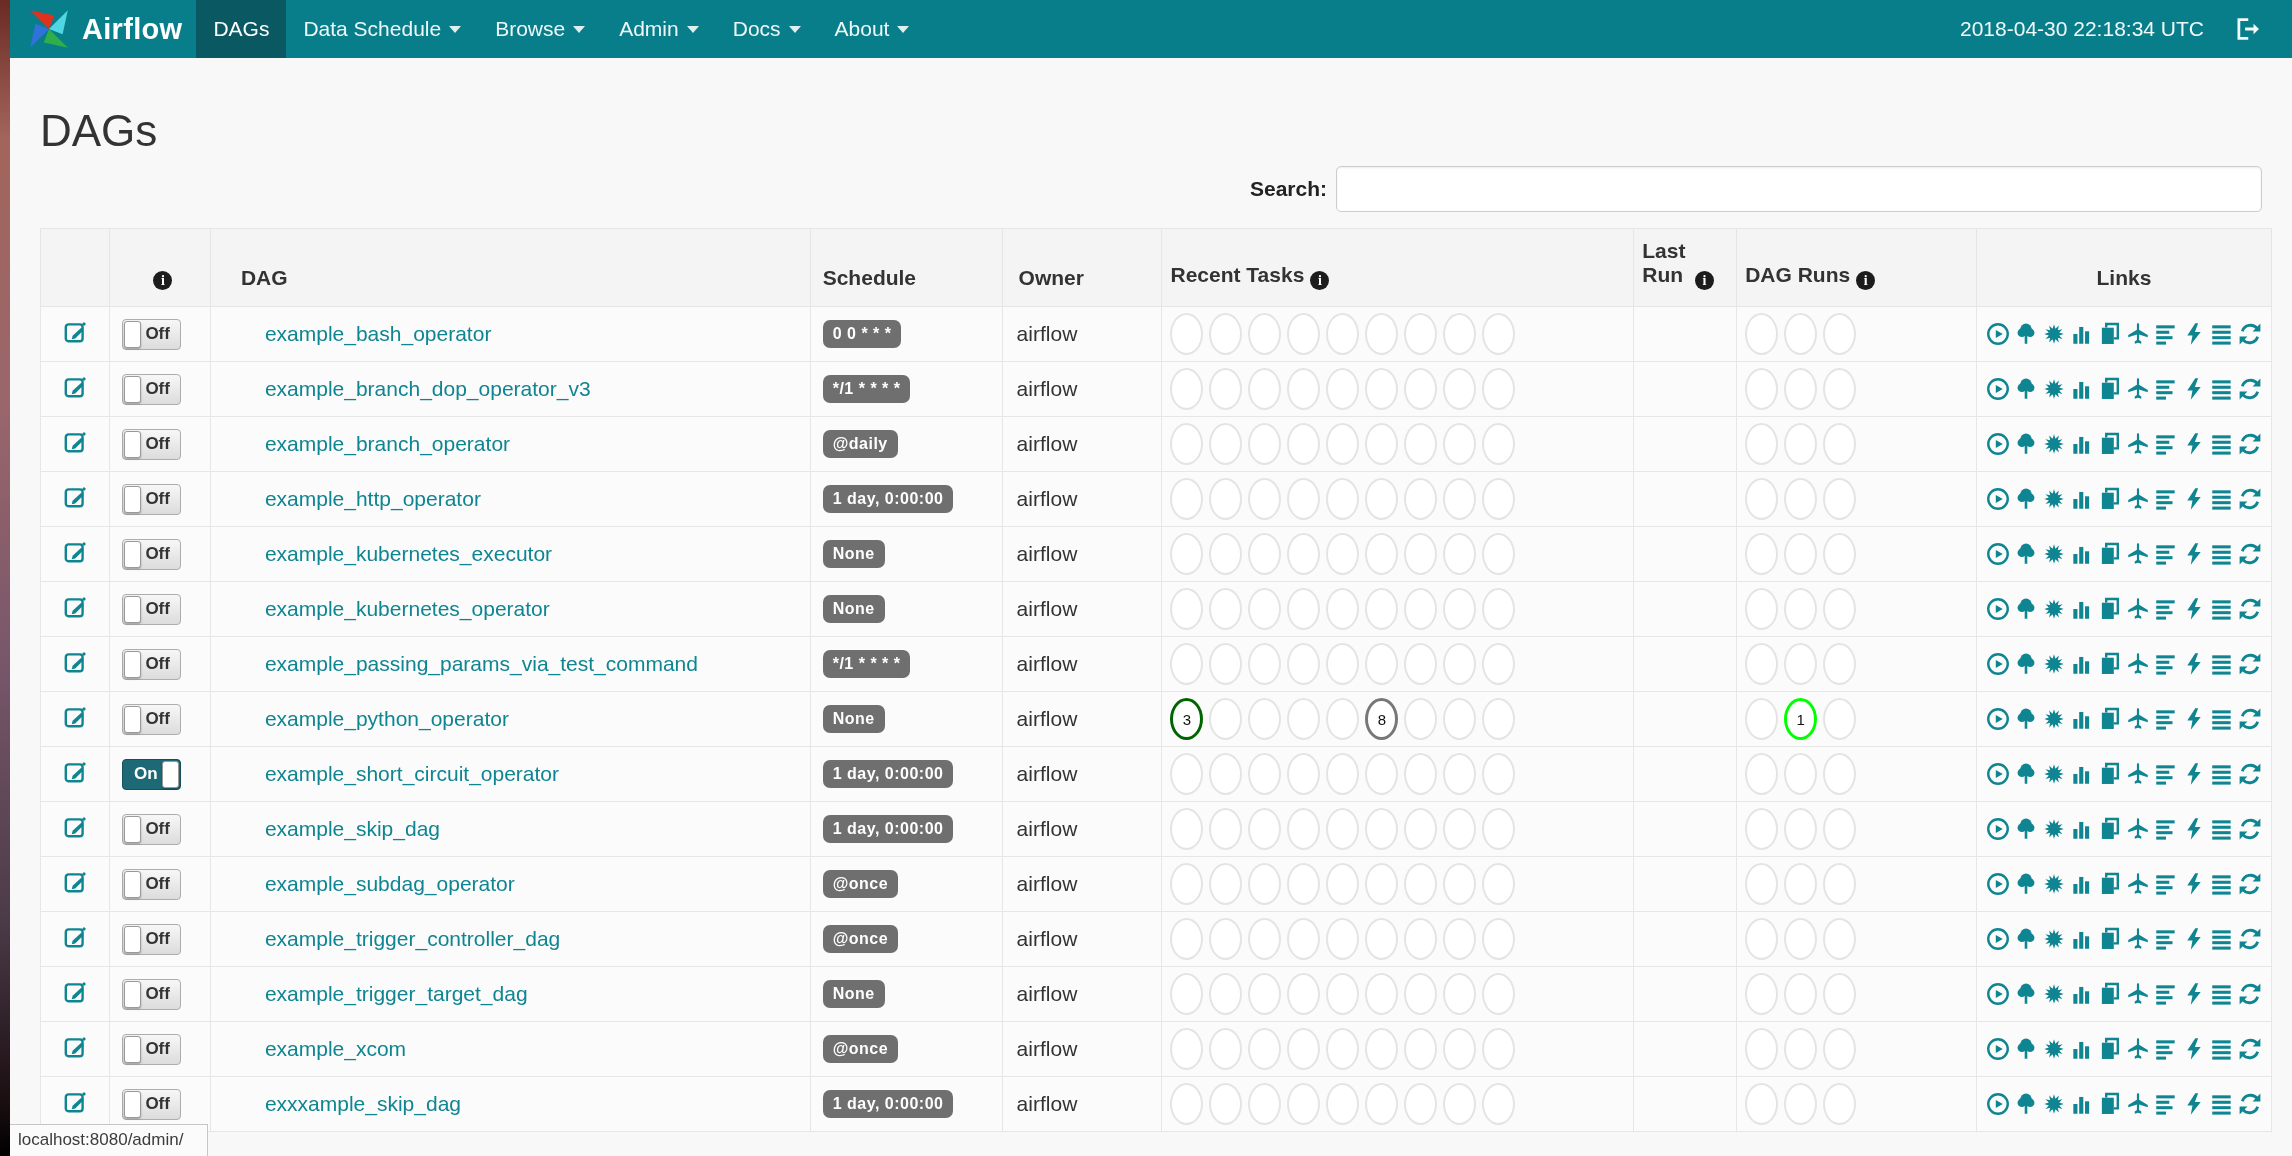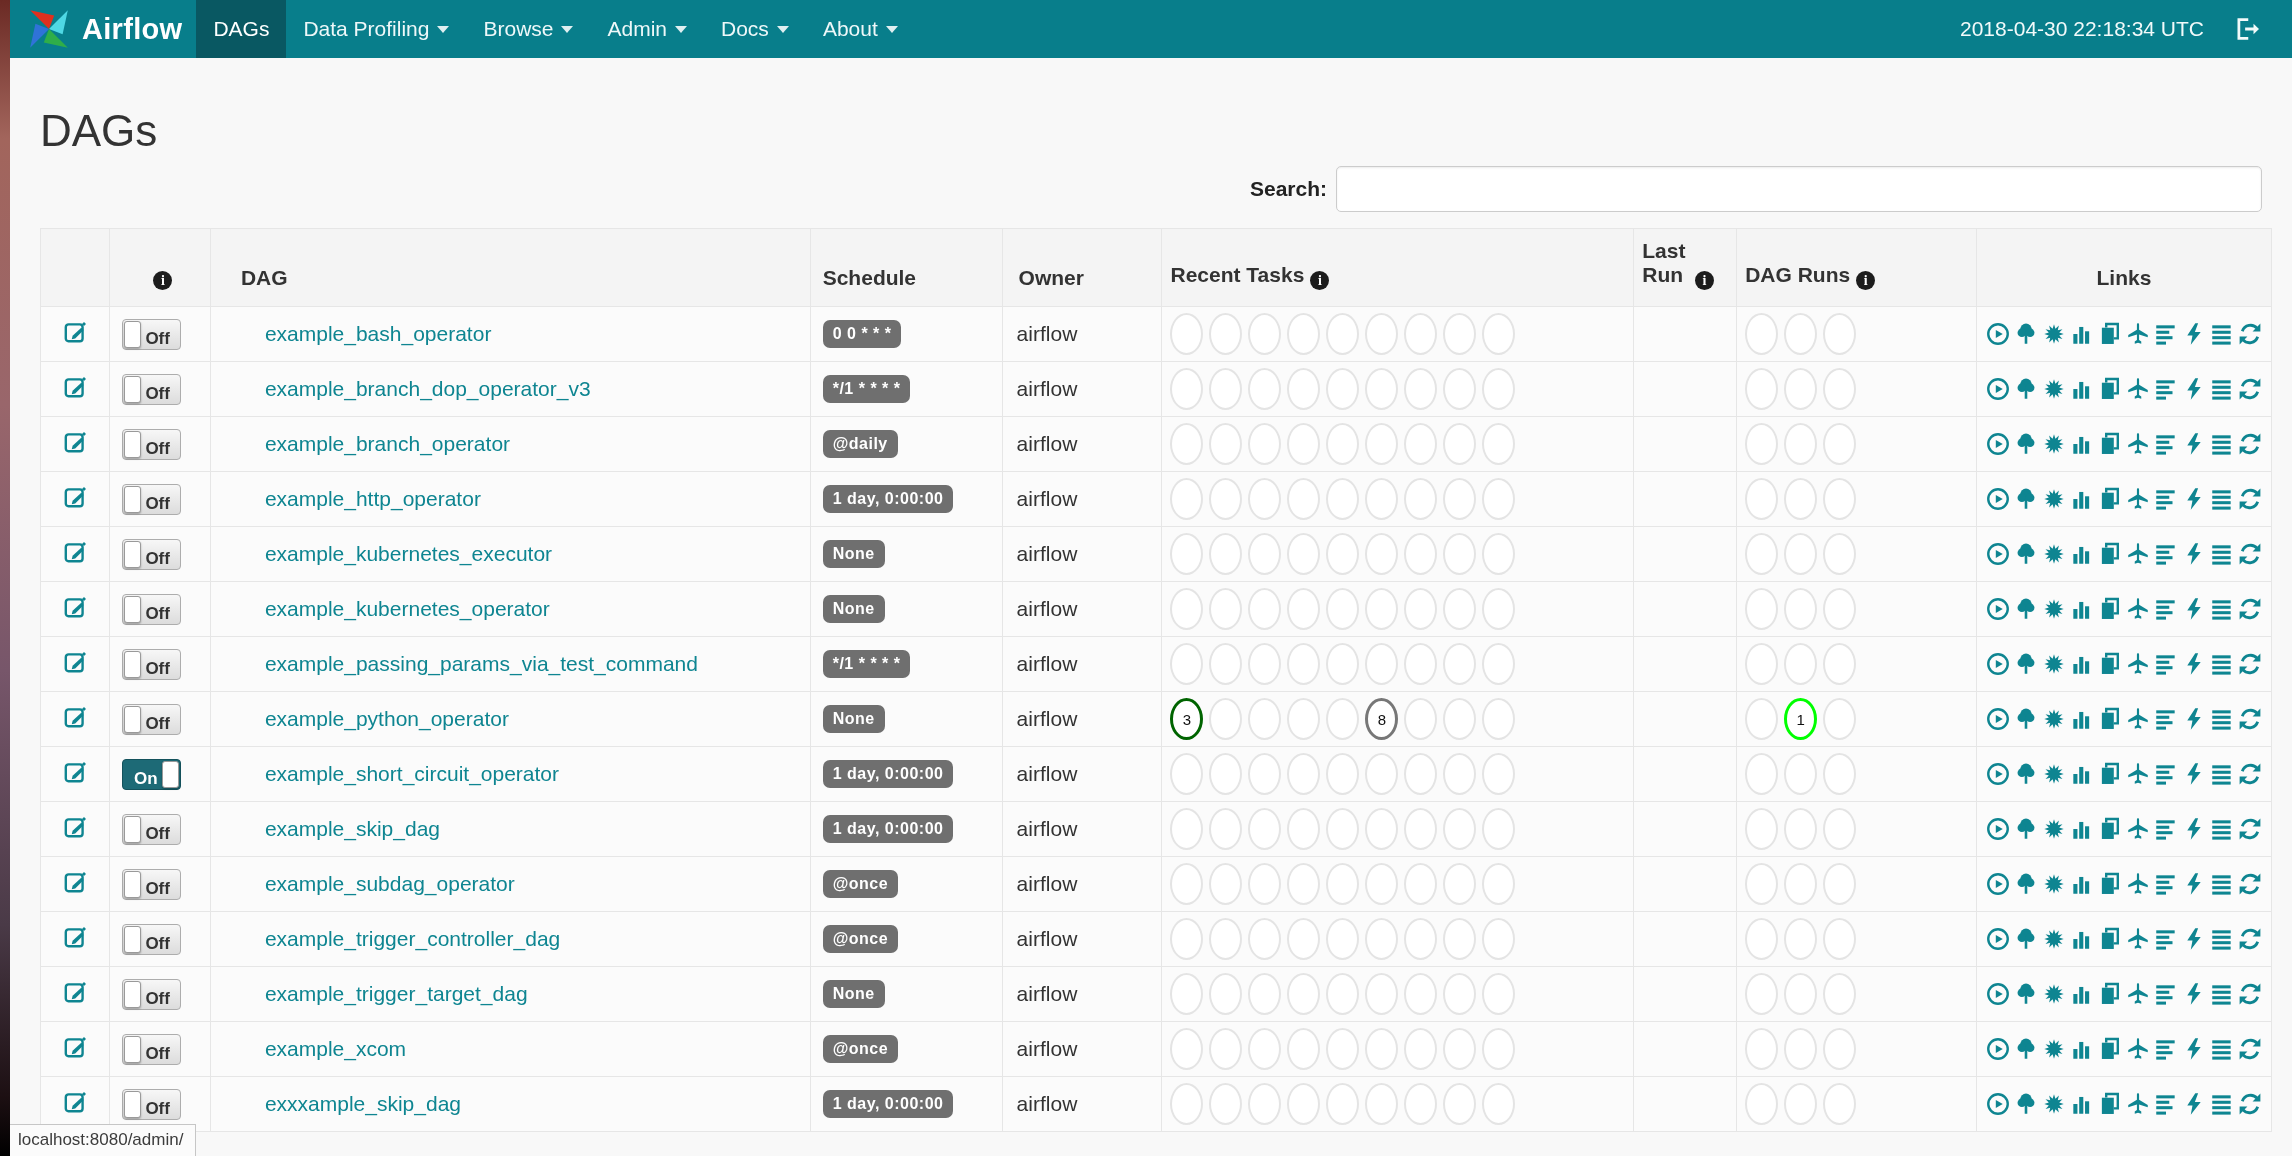--- a/index.html
+++ b/index.html
@@ -51,21 +51,21 @@
   td.c-owner { padding-left:14px; font-size:21px; color:#333; }
 
   .dag-link { color:#0e8591; font-size:21px; text-decoration:none; cursor:pointer;margin-left:24px; }
   .edit-icon svg { width:26px; height:26px; color:#0e8591; cursor:pointer; }
 
   .badge-sched { display:inline-block; background:#6f6f6f; color:#fff; font-size:16px; font-weight:bold;
                  padding:5px 10px; border-radius:7px; letter-spacing:.5px; white-space:nowrap; }
 
   
   .toggle { width:59px; height:31px; border-radius:4px; position:relative; display:inline-flex;
-            align-items:flex-end; font-size:17px; font-weight:bold; cursor:pointer; }
+            align-items:center; font-size:17px; font-weight:bold; cursor:pointer; }
   .toggle.off { background:linear-gradient(#f7f7f7,#dcdcdc); border:1px solid #adadad; color:#333;
                 justify-content:flex-end; padding-right:10px; }
   .toggle.on  { background:#1d6a76; border:1px solid #14525c; color:#fff;
                 justify-content:flex-start; padding-left:11px; }
   .knob { position:absolute; top:1px; width:17px; height:27px; background:#fff; border:1px solid #9a9a9a;
           border-radius:3px; box-shadow:0 1px 2px rgba(0,0,0,.3); }
   .toggle.off .knob { left:1px; }
   .toggle.on  .knob { right:1px; }
 
   
@@ -80,21 +80,21 @@
   .link-icon { width:26px; height:26px; display:block; cursor:pointer; }
 
   
   .info-icon { display:inline-flex; width:19px; height:19px; border-radius:50%; background:#1c1c1c;
                color:#fff; align-items:center; justify-content:center; margin-left:6px;
                font-family:"Liberation Serif", serif; font-size:14px; font-weight:bold; vertical-align:-3px; }
   .info-icon::after { content:"i"; }
 
   
   .status-tooltip { position:fixed; left:10px; bottom:0; background:#fbfbfb; border:1px solid #c6c6c6;
-                    border-left:none; border-bottom:none; padding:5px 12px 6px 8px; font-size:17px; color:#3c3c3c; }
+                    border-left:none; border-bottom:none; padding:5px 24px 6px 8px; font-size:17px; color:#3c3c3c; }
 </style>
 </head>
 <body>
 
 <svg width="0" height="0" style="position:absolute" aria-hidden="true">
   <defs>
     <symbol id="icon-edit" viewBox="0 0 24 24">
       <rect x="3.5" y="5" width="15.5" height="15.5" rx="2.5" fill="none" stroke="currentColor" stroke-width="2.2"></rect>
       <polygon points="9.8,15.5 9,18.8 12.2,18 20,10.2 17.8,8" fill="currentColor"></polygon>
       <rect x="19" y="3.4" width="2.6" height="2.6" fill="currentColor" transform="rotate(45 20.3 4.7)"></rect>
@@ -164,21 +164,21 @@
         <polygon points="22,22 40,40 17,35" fill="#2fae49"></polygon>
         <polygon points="22,22 4,40 9,17" fill="#2f73d8"></polygon>
       </svg>
       <span class="brand-text">Airflow</span>
     </div>
     <div class="nav-items" id="nav-items">
         <div class="nav-item active">
           <span>DAGs</span>
         </div>
         <div class="nav-item">
-          <span>Data Profiling</span>
+          <span>Data Schedule</span>
           <span class="caret"></span>
         </div>
         <div class="nav-item">
           <span>Browse</span>
           <span class="caret"></span>
         </div>
         <div class="nav-item">
           <span>Admin</span>
           <span class="caret"></span>
         </div>

